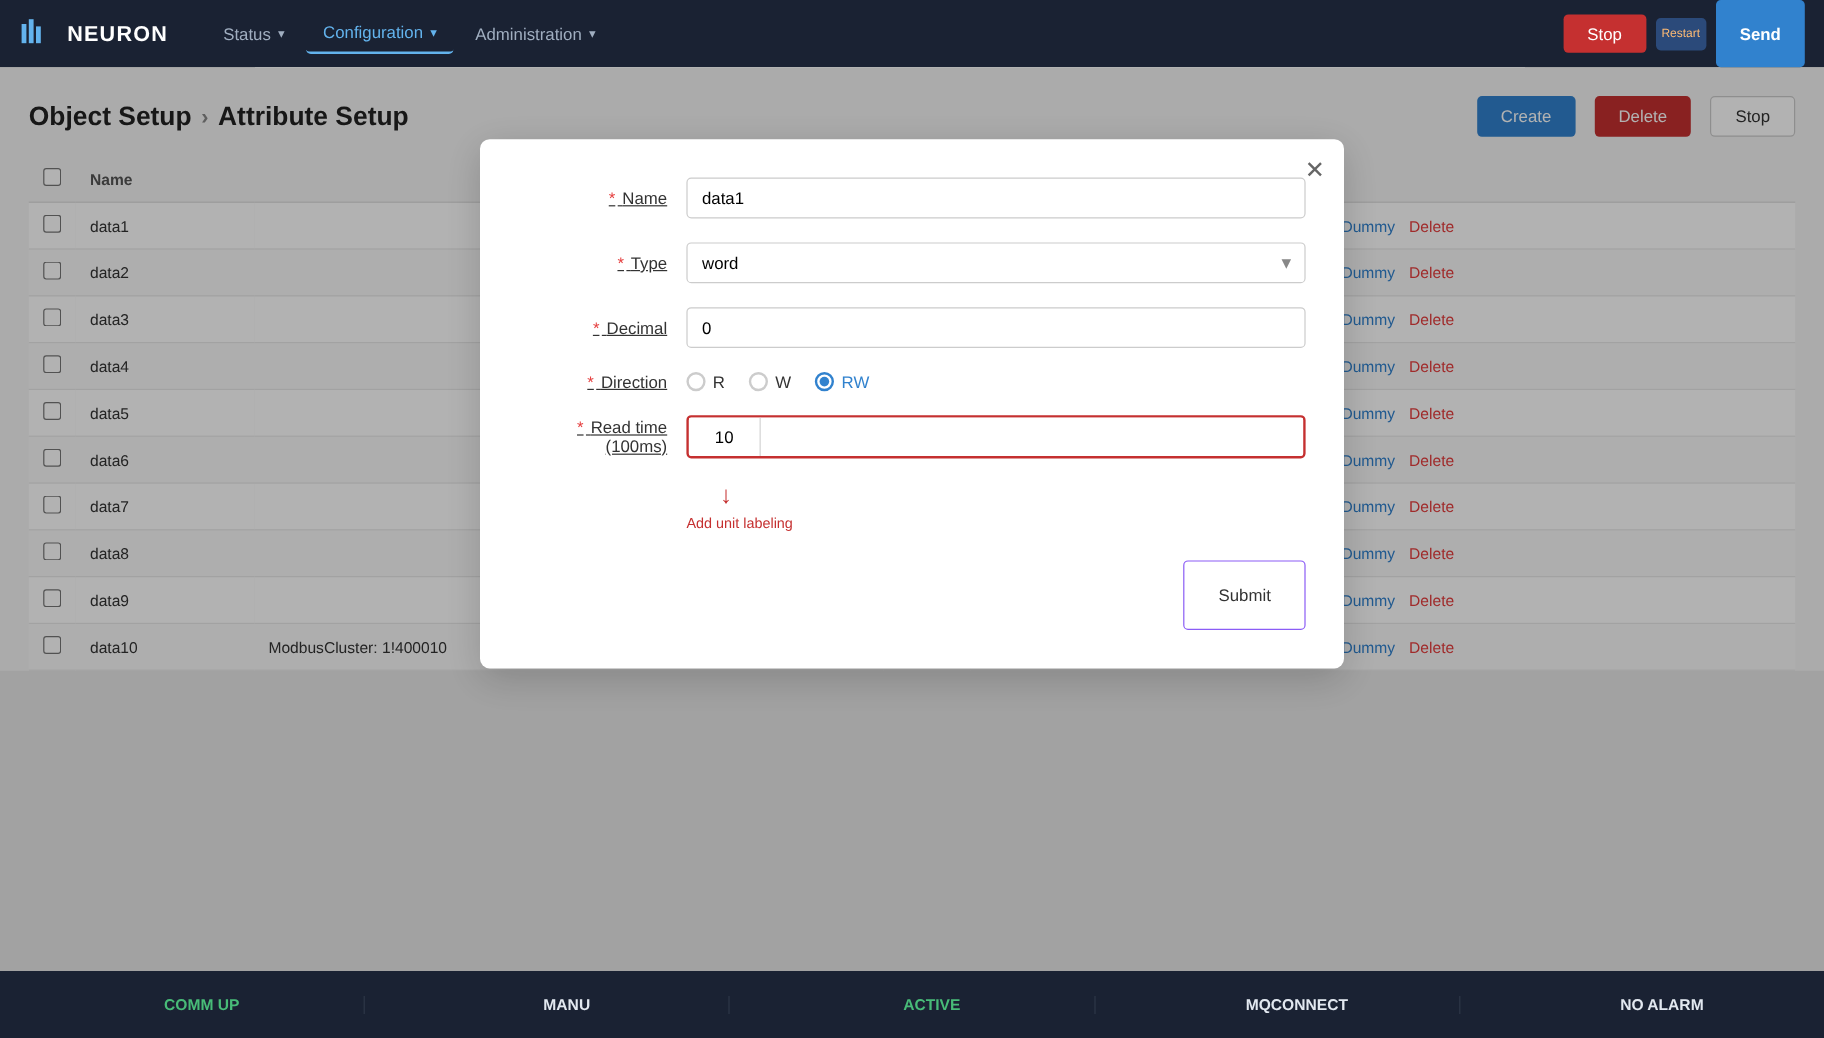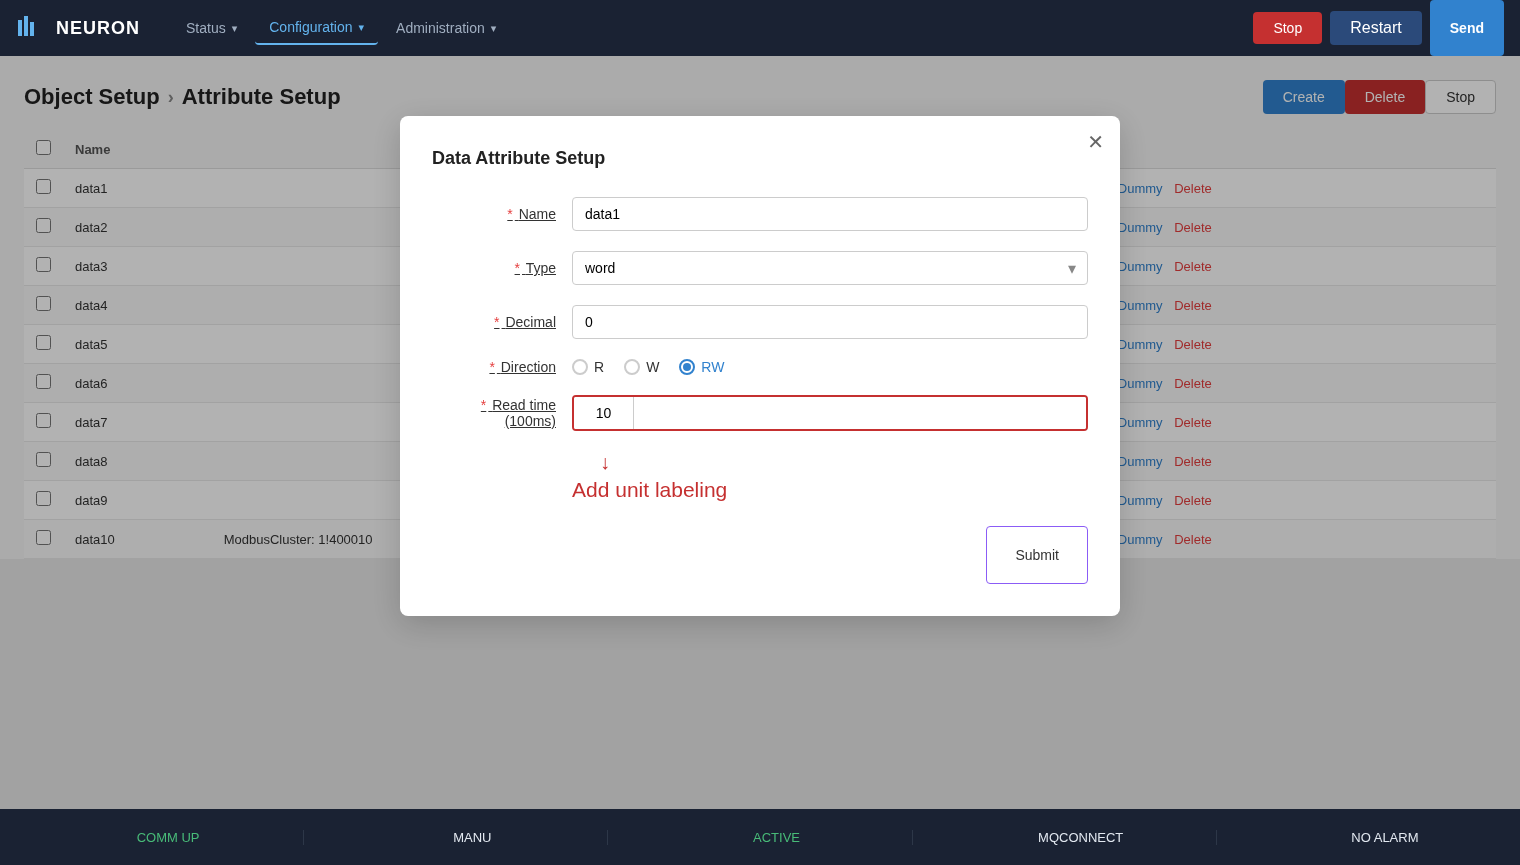--- a/index.html
+++ b/index.html
@@ -24,32 +24,32 @@
       display: flex; align-items: center; gap: 4px; flex: 1;
     }
     .nav-item {
       color: #a0aec0; font-size: 14px; padding: 8px 14px; cursor: pointer; border-radius: 4px; display: flex; align-items: center; gap: 4px;
     }
     .nav-item.active { color: #63b3ed; border-bottom: 2px solid #63b3ed; }
     .nav-actions {
       display: flex; align-items: center; gap: 8px; margin-left: auto;
     }
     .btn-stop { background: #c53030; color: white; border: none; padding: 8px 20px; border-radius: 4px; font-size: 14px; cursor: pointer; font-weight: 500; }
-    .btn-restart { background: #2b4a7a; color: #ffffff; border: none; padding: 8px 20px; border-radius: 4px; font-size: 16px; cursor: pointer; font-weight: 500; }
+    .btn-restart { background: #2b4a7a; color: #fdba74; border: none; padding: 8px 5px; border-radius: 4px; font-size: 10px; cursor: pointer; font-weight: 500; }
     .btn-send { background: #3182ce; color: white; border: none; padding: 20px 20px; border-radius: 4px; font-size: 14px; cursor: pointer; font-weight: 700; }
 
     
     .page-header {
       background: #f5f5f5; padding: 24px 24px 16px; display: flex; align-items: center; justify-content: space-between;
     }
     .breadcrumb {
       display: flex; align-items: center; gap: 8px; font-size: 22px; font-weight: 600; color: #222;
     }
     .breadcrumb-sep { color: #888; font-size: 18px; }
-    .page-actions { display: flex; gap: 0; }
+    .page-actions { display: flex; gap: 16px; }
     .btn-create { background: #3182ce; color: white; border: none; padding: 8px 20px; border-radius: 4px; font-size: 14px; cursor: pointer; }
     .btn-delete-page { background: #c53030; color: white; border: none; padding: 8px 20px; border-radius: 4px; font-size: 14px; cursor: pointer; }
     .btn-save { background: white; color: #333; border: 1px solid #ccc; padding: 8px 20px; border-radius: 4px; font-size: 14px; cursor: pointer; }
 
     
     .table-container { background: #f5f5f5; padding: 0 24px; }
     table { width: 100%; border-collapse: collapse; }
     thead th { text-align: left; padding: 10px 12px; font-size: 13px; font-weight: 600; color: #555; background: #f5f5f5; border-bottom: 1px solid #ddd; }
     tbody tr { background: white; border-bottom: 1px solid #e8e8e8; }
     tbody tr:nth-child(even) { background: #fafafa; }
@@ -57,21 +57,21 @@
     .checkbox-cell { width: 36px; }
     .row-checkbox { width: 15px; height: 15px; cursor: pointer; }
     .action-link { color: #3182ce; cursor: pointer; font-size: 13px; margin-right: 8px; text-decoration: none; }
 
     
     .status-bar {
       position: fixed; bottom: 0; left: 0; right: 0; height: 56px;
       background: #1a2233; display: flex; align-items: center;
     }
     .status-item {
-      flex: 1; text-align: center; font-size: 13px; font-weight: 400;
+      flex: 1; text-align: center; font-size: 13px; font-weight: 700;
       border-right: 1px solid #2d3748;
       padding-left: 33px;
     }
     .status-item:last-child { border-right: none; }
     .status-green { color: #48bb78; }
     .status-white { color: #e2e8f0; }
 
     
     .modal-overlay {
       position: fixed; top: 56px; left: 0; right: 0; bottom: 56px;
@@ -121,21 +121,21 @@
     .read-time-value {
       width: 60px; border: none; border-right: 1px solid #ccc; padding: 8px 12px; font-size: 14px; text-align: center; outline: none;
     }
     .read-time-extra {
       flex: 1; border: none; padding: 8px 12px; font-size: 14px; outline: none;
     }
 
     
     .add-unit-section { display: flex; flex-direction: column; align-items: flex-start; padding-left: 140px; margin-bottom: 24px; }
     .arrow-down-icon { color: #c53030; font-size: 20px; margin-bottom: 4px; margin-left: 28px; }
-    .add-unit-link { color: #c53030; font-size: 21px; cursor: pointer; font-weight: 500; }
+    .add-unit-link { color: #c53030; font-size: 12px; cursor: pointer; font-weight: 500; }
 
     
     .modal-footer { display: flex; justify-content: flex-end; }
     .btn-submit {
       background: white; color: #333; border: 1px solid #8b5cf6; padding: 20px 28px; border-radius: 4px; font-size: 14px; cursor: pointer; font-weight: 500;
     }
 
     .chevron { font-size: 11px; margin-left: 2px; }
   </style>
 </head>
@@ -348,21 +348,20 @@
       <span class="action-link">Dummy</span>
       <span class="action-link" style="color:#e53e3e;">Delete</span>
     </td>
   </tr>
       </tbody>
   </table>
 </div>
 
 <div class="modal-overlay">
   <div class="modal">
-    <div class="modal-title">Data Attribute Setup</div>
     <button class="modal-close">✕</button>
 
     <div class="form-group">
       <label class="form-label">
         <span class="required-star">*</span>
         <span>Name</span>
       </label>
       <input class="form-input" type="text" value="data1" style="">
     </div>
 

